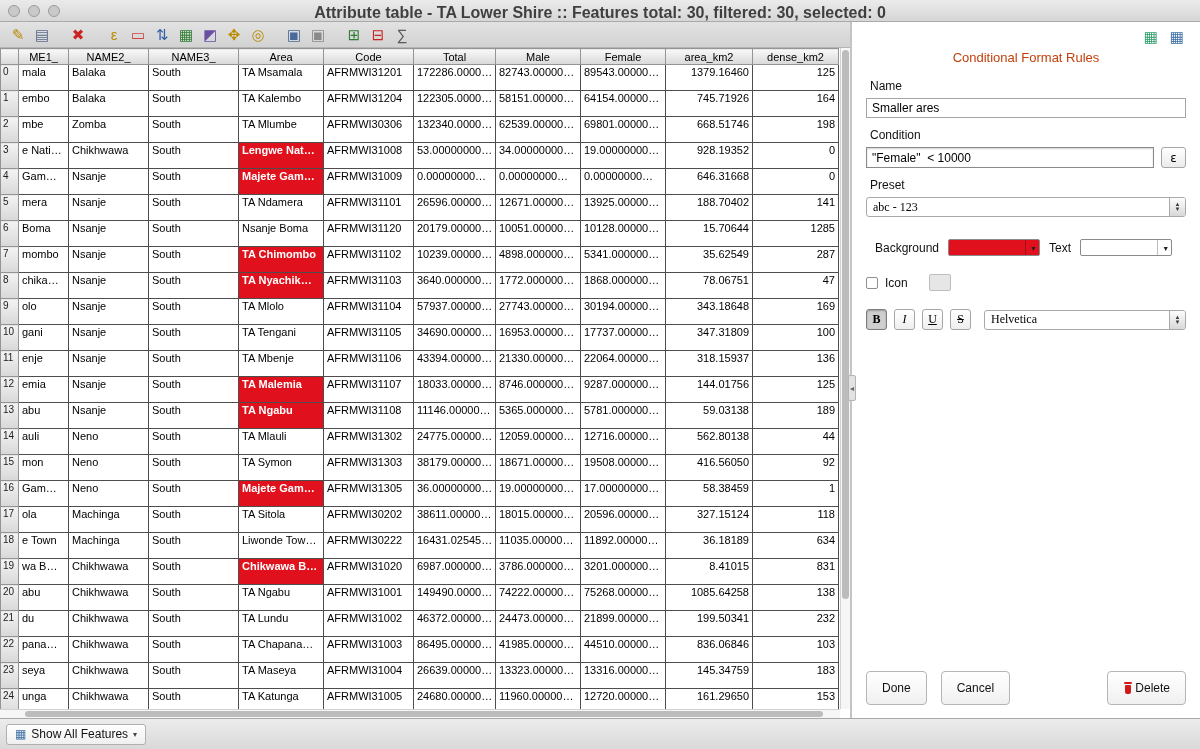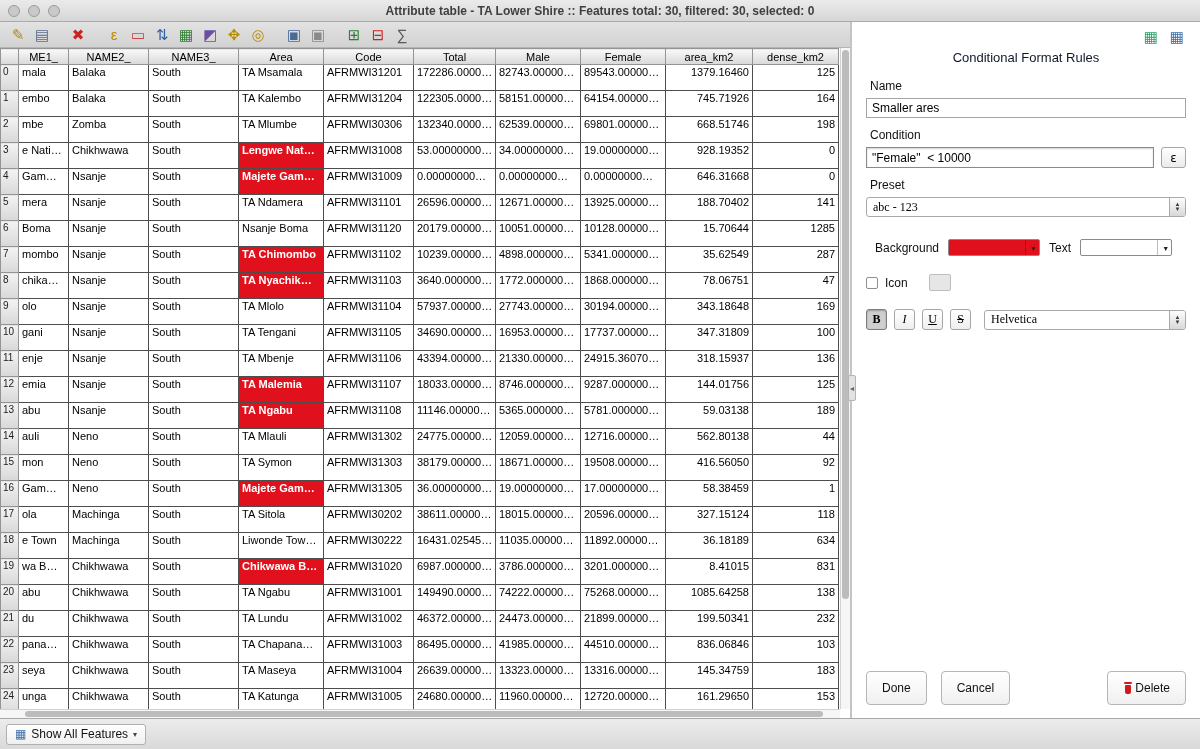--- a/index.html
+++ b/index.html
@@ -4,21 +4,21 @@
 <style>
   * { margin:0; padding:0; box-sizing:border-box; }
   html,body { width:1200px; height:749px; font-family:"Liberation Sans","DejaVu Sans",sans-serif; background:#ececec; overflow:hidden; }
   .window { position:absolute; inset:0; background:#ececec; }
 
   
   .titlebar { position:absolute; left:0; top:0; width:1200px; height:22px;
     background:linear-gradient(#ebebeb,#d6d6d6); border-bottom:1px solid #aaa; }
   .traffic { position:absolute; left:8px; top:5px; display:flex; gap:8px; }
   .tl { width:12px; height:12px; border-radius:50%; background:#c9c9c9; border:1px solid #9b9b9b; display:inline-block; }
-  .title-text { position:absolute; left:0; right:0; top:4px; text-align:center; font-size:12px; color:#3f3f3f; font-weight:bold; }
+  .title-text { position:absolute; left:0; right:0; top:4px; text-align:center; font-size:16px; color:#3f3f3f; font-weight:bold; }
 
   
   .left { position:absolute; left:0; top:22px; width:850px; bottom:31px; background:#fff; }
   .toolbar { position:absolute; left:0; top:0; width:100%; height:26px;
     background:linear-gradient(#e2e2e2,#d2d2d2); border-bottom:1px solid #b5b5b5;
     display:flex; align-items:center; padding:0 6px; }
   .tool-btn { width:24px; height:22px; display:flex; align-items:center; justify-content:center;
     font-size:15px; cursor:default; }
   .tool-btn.gap { margin-left:12px; }
 
@@ -42,21 +42,21 @@
 
   
   .splitter { position:absolute; left:850px; top:22px; width:2px; bottom:31px; background:#c4c4c4; }
   .split-handle { position:absolute; left:848px; top:375px; width:8px; height:26px; background:#e2e2e2;
     border:1px solid #b5b5b5; border-radius:2px; font-size:7px; color:#666; display:flex; align-items:center; justify-content:center; z-index:5; }
 
   
   .panel { position:absolute; left:852px; top:22px; width:348px; bottom:31px; background:#fff; padding:0 14px; }
   .panel-icons { display:flex; justify-content:flex-end; gap:12px; padding:6px 2px 0 0; height:24px; }
   .panel-icon { font-size:15px; cursor:default; }
-  .panel-title { text-align:center; font-size:13px; color:#0f172a; margin:4px 0 14px; }
+  .panel-title { text-align:center; font-size:13px; color:#c2410c; margin:4px 0 14px; }
   .plabel { display:block; font-size:12px; color:#111; margin:10px 4px 5px; }
   .plabel.inline { display:inline; margin:0; }
   .pinput { width:100%; height:20px; border:1px solid #a6a6a6; background:#fff; font-size:12px;
     padding:0 5px; font-family:"Liberation Sans","DejaVu Sans",sans-serif; }
   .cond-row { display:flex; align-items:center; gap:7px; }
   .cond-row .pinput { flex:1; border:1px solid #8a8a8a; box-shadow:inset 0 1px 2px rgba(0,0,0,.18); height:21px; }
   .eps-btn { width:25px; height:21px; border:1px solid #a6a6a6; border-radius:3px;
     background:linear-gradient(#fff,#ebebeb); font-size:12px; font-family:"DejaVu Sans",sans-serif; }
   .select { height:20px; border:1px solid #a9a9a9; border-radius:3px; background:#fff;
     display:flex; align-items:center; overflow:hidden; }
@@ -308,21 +308,21 @@
             </tr>
             <tr>
               <th>11</th>
               <td>enje</td>
               <td>Nsanje</td>
               <td>South</td>
               <td>TA Mbenje</td>
               <td>AFRMWI31106</td>
               <td>43394.00000…</td>
               <td>21330.00000…</td>
-              <td>24915.36070…</td>
+              <td>22064.00000…</td>
               <td class="num">318.15937</td>
               <td class="num">136</td>
             </tr>
             <tr>
               <th>12</th>
               <td>emia</td>
               <td>Nsanje</td>
               <td>South</td>
               <td class="hl" style="background: rgb(224, 17, 28); margin-left: 30px;">TA Malemia</td>
               <td>AFRMWI31107</td>

